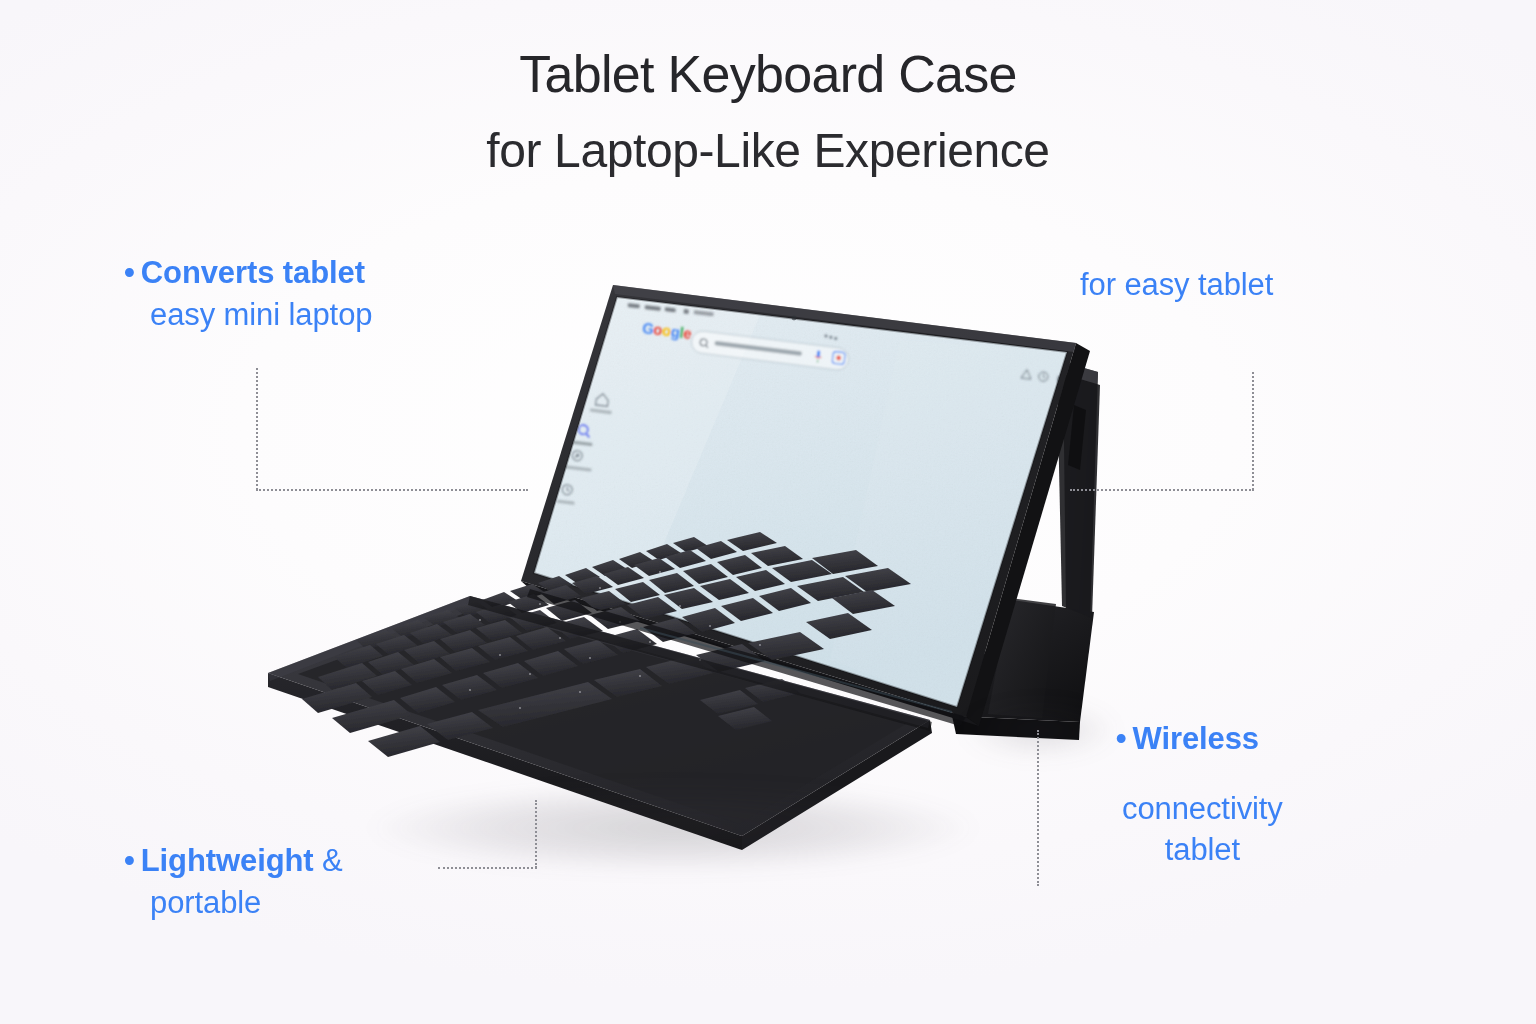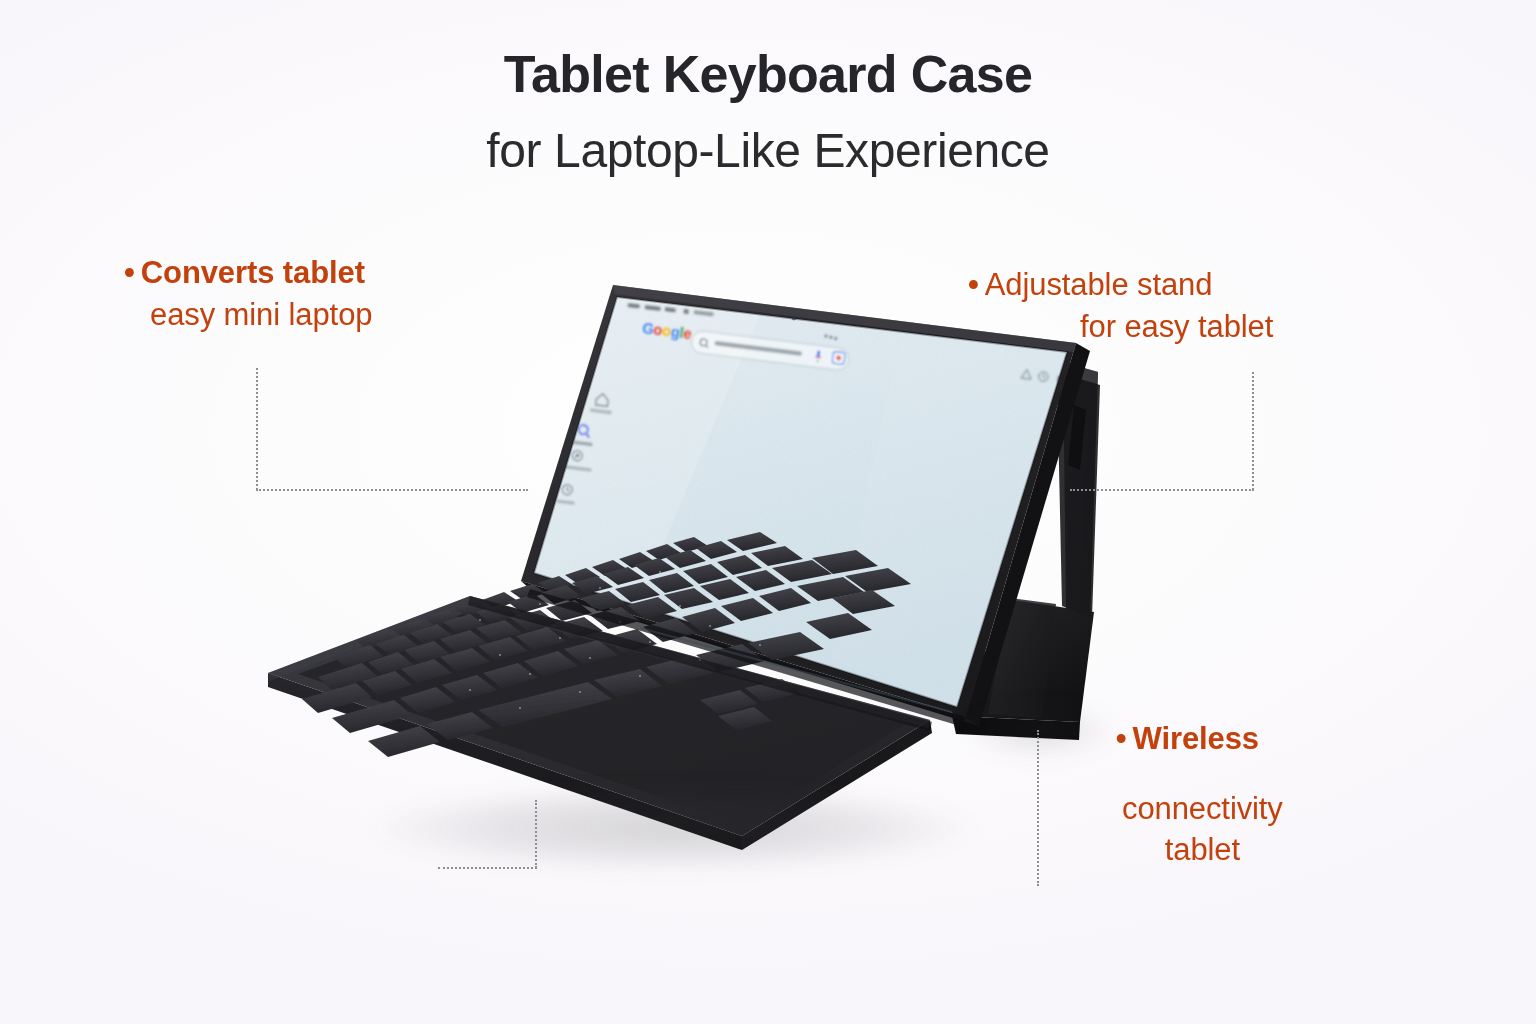--- a/index.html
+++ b/index.html
@@ -28,38 +28,38 @@
   
   .title-block {
     position: absolute;
     top: 46px;
     left: 0;
     width: 1536px;
     text-align: center;
   }
   .title-main {
     font-size: 52px;
-    font-weight: 700;
+    font-weight: 400;
     letter-spacing: -0.7px;
     color: #26262a;
     line-height: 1.08;
   }
   .title-sub {
     font-size: 48px;
     font-weight: 400;
     letter-spacing: -0.4px;
     color: #2b2b2f;
     line-height: 1.22;
     margin-top: 20px;
   }
 
   
   .feature {
     position: absolute;
-    color: #c2410c;
+    color: #3b82f6;
     line-height: 1.34;
     white-space: nowrap;
   }
   .feature .line {
     font-size: 31px;
     font-weight: 400;
     letter-spacing: -0.1px;
   }
   .feature .line.strong {
     font-weight: 700;
@@ -487,24 +487,27 @@
     <div class="title-main">Tablet Keyboard Case</div>
     <div class="title-sub">for Laptop-Like Experience</div>
   </div>
 
   <div class="feature" id="feat-converts">
     <div class="line strong"><span class="bullet">•</span><span>Converts tablet</span></div>
     <div class="line l2">easy mini laptop</div>
   </div>
 
   <div class="feature" id="feat-stand">
-    <div class="line"><span class="bullet">•</span><span>Adjustable stand</span></div>
     <div class="line l2">for easy tablet</div>
   </div>
 
+  <div class="feature" id="feat-light">
+    <div class="line"><span class="bullet">•</span><span style="font-weight:700">Lightweight</span><span> &amp;</span></div>
+    <div class="line l2">portable</div>
+  </div>
 
   <div class="feature" id="feat-wireless">
     <div class="line strong"><span class="bullet">•</span><span>Wireless</span></div>
     <div class="line l2">connectivity</div>
     <div class="line l3">tablet</div>
   </div>
 
 </div>
 
 </body></html>

